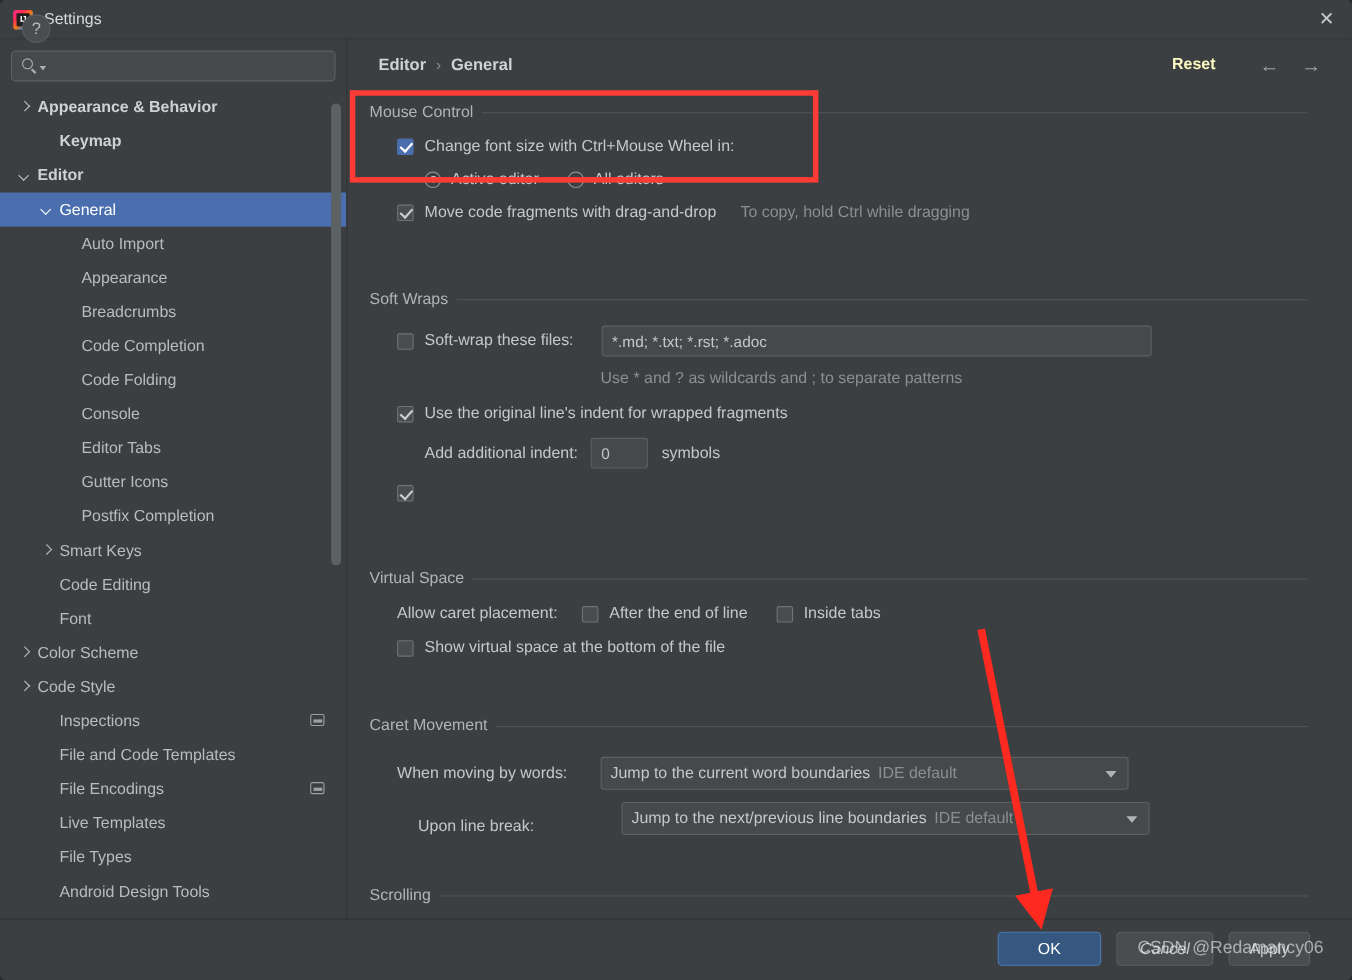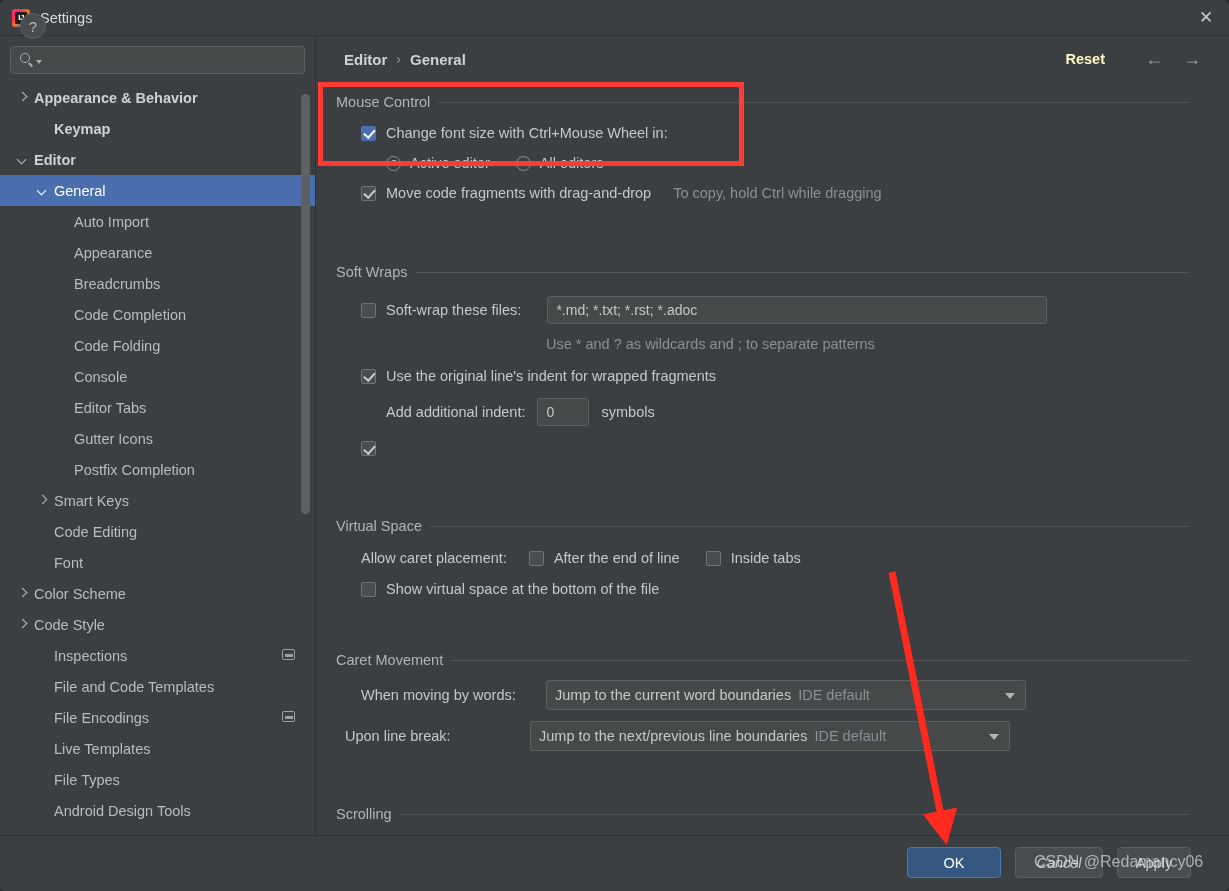--- a/index.html
+++ b/index.html
@@ -431,29 +431,29 @@
         <span class="cb"></span>
         <span style="margin-left:10px;">Show virtual space at the bottom of the file</span>
       </div>
     </div>
 
     <div class="section" style="top:616px;">
       <div class="sec-header">
         <span>Caret Movement</span>
         <span class="rule"></span>
       </div>
-      <div class="row" style="margin-left:45px; margin-top:12px;">
+      <div class="row" style="margin-left:45px; margin-top:20px;">
         <span style="width:185px;">When moving by words:</span>
         <div class="combo" style="width:480px;">
           <span>Jump to the current word boundaries</span>
           <span class="hint" style="margin-left:7px;">IDE default</span>
           <span class="caret"></span>
         </div>
       </div>
-      <div class="row" style="margin-left:29px; margin-top:11px;">
+      <div class="row" style="margin-left:64px; margin-top:11px;align-items:flex-end;">
         <span style="width:185px;">Upon line break:</span>
         <div class="combo" style="width:480px;">
           <span>Jump to the next/previous line boundaries</span>
           <span class="hint" style="margin-left:7px;">IDE default</span>
           <span class="caret"></span>
         </div>
       </div>
     </div>
 
     <div class="section" style="top:770px;">

